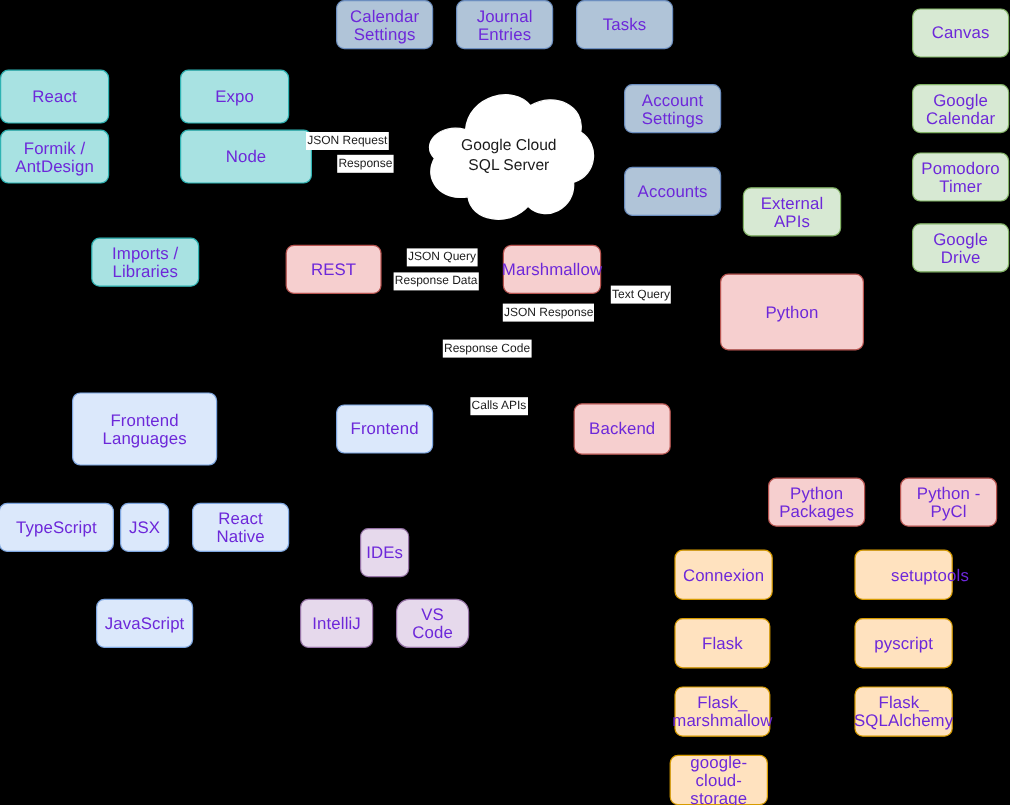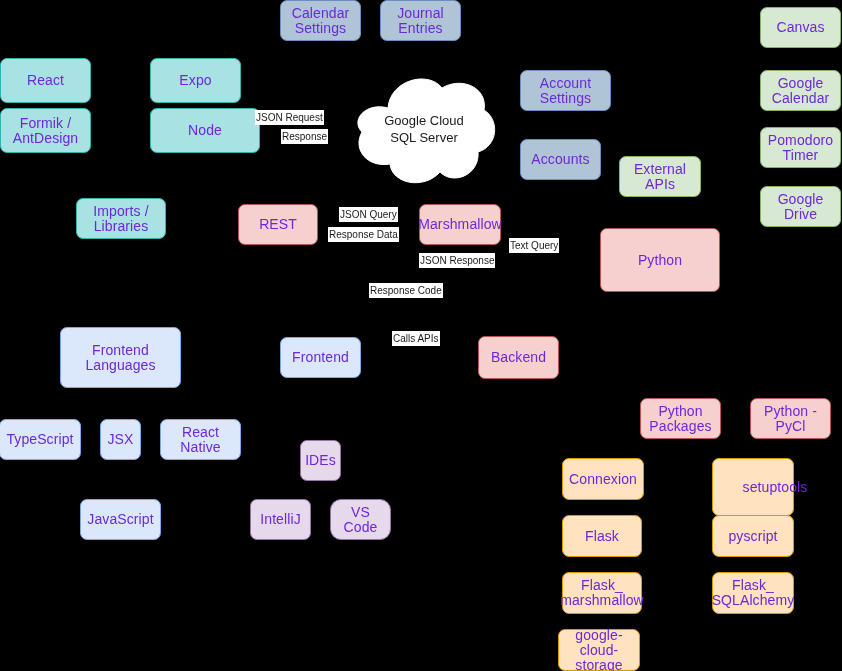--- a/index.html
+++ b/index.html
@@ -73,22 +73,23 @@
 <body>
 
 <div id="canvas">
 
   <div class="node c-bluegray" style="left:280px; top:0px; width:81px; height:41px;">Calendar
 Settings</div>
 
   <div class="node c-bluegray" style="left:380px; top:0px; width:81px; height:41px;">Journal
 Entries</div>
 
+  <div class="node c-bluegray" style="left:480px; top:0px; width:81px; height:41px;">Tasks</div>
 
-  <div class="node c-bluegray" style="left:520px; top:70px; width:91px; height:41px;">Account
+  <div class="node c-bluegray" style="left:520px; top:70px; width:81px; height:41px;">Account
 Settings</div>
 
   <div class="node c-green" style="left:760px; top:7px; width:81px; height:41px;">Canvas</div>
 
   <div class="node c-bluegray" style="left:520px; top:139px; width:81px; height:41px;">Accounts</div>
 
   <div class="node c-green" style="left:760px; top:70px; width:81px; height:41px;">Google
 Calendar</div>
 
   <div class="node c-green" style="left:760px; top:186px; width:81px; height:41px;">Google Drive</div>
@@ -116,42 +117,42 @@
 
   <div class="node c-pink" style="left:600px; top:228px; width:120px; height:64px;">Python</div>
 
   <div class="node c-pink" style="left:478px; top:336px; width:81px; height:43px;">Backend</div>
 
   <div class="node c-ltblue" style="left:60px; top:327px; width:121px; height:61px;">Frontend
 Languages</div>
 
   <div class="node c-ltblue" style="left:280px; top:337px; width:81px; height:41px;">Frontend</div>
 
-  <div class="node c-ltblue" style="left:-1px; top:419px; width:82px; height:41px;">TypeScript</div>
+  <div class="node c-ltblue" style="left:-1px; top:419px; width:96px; height:41px;">TypeScript</div>
 
   <div class="node c-ltblue" style="left:100px; top:419px; width:41px; height:41px;">JSX</div>
 
   <div class="node c-ltblue" style="left:160px; top:419px; width:81px; height:41px;">React Native</div>
 
   <div class="node c-ltblue" style="left:80px; top:499px; width:81px; height:41px;">JavaScript</div>
 
   <div class="node c-purple" style="left:300px; top:440px; width:41px; height:41px;">IDEs</div>
 
   <div class="node c-purple" style="left:250px; top:499px; width:61px; height:41px;">IntelliJ</div>
 
   <div class="node c-purple" style="left:330px; top:499px; width:61px; height:41px;border-radius:11px;">VS Code</div>
 
   <div class="node c-pink" style="left:640px; top:398px; width:81px; height:41px;">Python
 Packages</div>
 
   <div class="node c-pink" style="left:750px; top:398px; width:81px; height:41px;">Python - PyCl</div>
 
   <div class="node c-orange" style="left:562px; top:458px; width:82px; height:42px;">Connexion</div>
 
-  <div class="node c-orange" style="left:712px; top:458px; width:82px; height:58px;padding-left:46px;">setuptools</div>
+  <div class="node c-orange" style="left:712px; top:458px; width:82px; height:42px;padding-left:46px;">setuptools</div>
 
   <div class="node c-orange" style="left:562px; top:515px; width:80px; height:42px;">Flask</div>
 
   <div class="node c-orange" style="left:712px; top:515px; width:82px; height:42px;">pyscript</div>
 
   <div class="node c-orange" style="left:562px; top:572px; width:80px; height:42px;">Flask_
 marshmallow</div>
 
   <div class="node c-orange" style="left:712px; top:572px; width:82px; height:42px;">Flask_
 SQLAlchemy</div>

